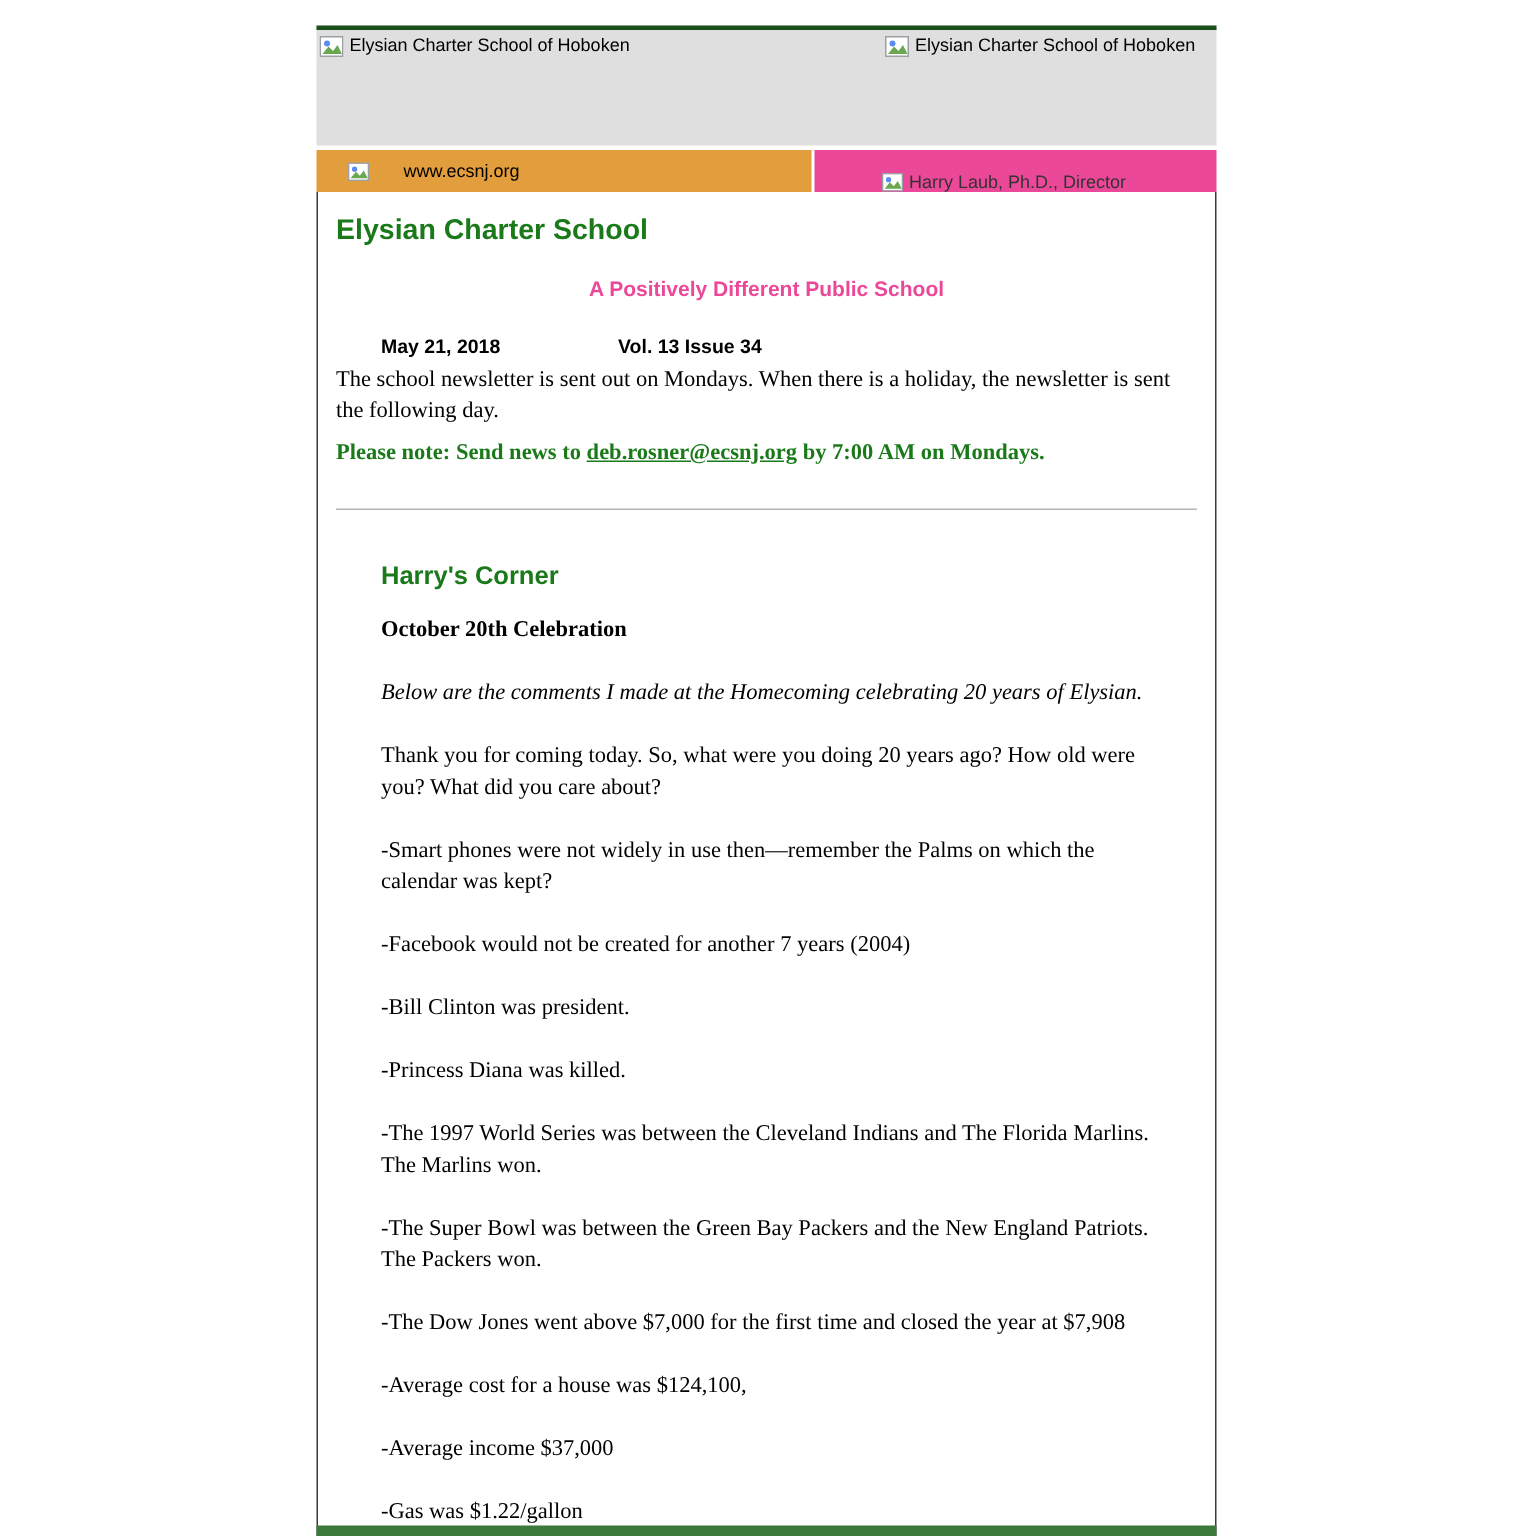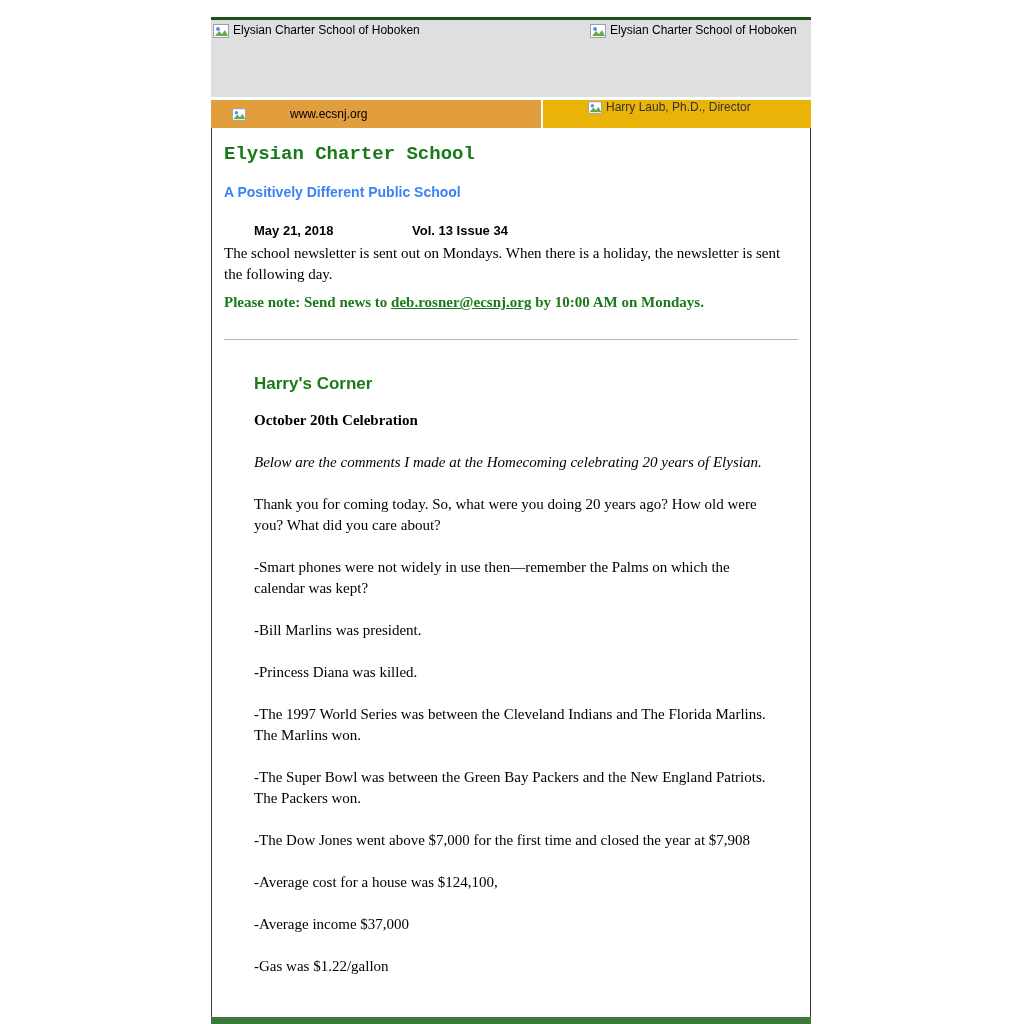--- a/index.html
+++ b/index.html
@@ -47,57 +47,58 @@
   }
   .bar-orange {
     width: 330px;
     background: #e29d3c;
     display: flex;
     align-items: center;
     box-sizing: border-box;
   }
   .bar-orange .ph-icon { margin-left: 21px; }
   .bar-orange .site-link {
-    margin-left: 44px;
+    margin-left: 23px;
     font-family: "Liberation Sans", sans-serif;
     font-size: 12px;
     color: #000;
     text-decoration: none;
     cursor: pointer;
   }
   .bar-green {
     flex: 1;
-    background: #eab308;
-    display: flex;
-    align-items: flex-start;
+    background: #ec4899;
+    display: flex;
+    align-items: flex-end;
   }
   .bar-green .img-ph { margin-left: 45px; color: #333333; }
   
   .content {
     background: #ffffff;
     border-left: 1px solid #3a3a3a;
     border-right: 1px solid #3a3a3a;
     padding: 14px 12px 40px 12px;
     box-sizing: border-box;
     min-height: 896px;
   }
   .masthead-title {
-    font-family: Liberation Mono, monospace;
+    font-family: Liberation Sans, sans-serif;
     font-weight: bold;
     font-size: 19px;
     line-height: 24px;
     color: #1a7a1a;
     margin: 0;
   }
   .tagline {
     margin-top: 18px;
     font-family: "Liberation Sans", sans-serif;
     font-weight: bold;
     font-size: 14px;
-    color: #3b82f6;
+    color: #ec4899;
+    text-align: center;
   }
   .date-row {
     margin-top: 23px;
     display: flex;
     font-family: "Liberation Sans", sans-serif;
     font-weight: bold;
     font-size: 13px;
     color: #000;
   }
   .date-row .date { width: 158px; padding-left: 30px; }
@@ -206,32 +207,33 @@
 
     <div class="tagline">A Positively Different Public School</div>
 
     <div class="date-row">
       <span class="date">May 21, 2018</span>
       <span class="vol">Vol. 13  Issue 34</span>
     </div>
 
     <p class="intro">The school newsletter is sent out on Mondays. When there is a holiday, the newsletter is sent the following day.</p>
 
-    <p class="note"><span>Please note:  Send news to </span><a>deb.rosner@ecsnj.org</a><span> by 10:00 AM on Mondays.</span></p>
+    <p class="note"><span>Please note:  Send news to </span><a>deb.rosner@ecsnj.org</a><span> by 7:00 AM on Mondays.</span></p>
 
     <hr class="divider">
 
     <div class="harrys">
       <h2>Harry's Corner</h2>
       <p class="sub">October 20th Celebration</p>
       <p class="lead-italic">Below are the comments I made at the Homecoming celebrating 20 years of Elysian.</p>
       <div>
           <p>Thank you for coming today.  So, what were you doing 20 years ago? How old were you? What did you care about?</p>
           <p>-Smart phones were not widely in use then—remember the Palms on which the calendar was kept?</p>
-          <p>-Bill Marlins was president.</p>
+          <p>-Facebook would not be created for another 7 years (2004)</p>
+          <p>-Bill Clinton was president.</p>
           <p>-Princess Diana was killed.</p>
           <p>-The 1997 World Series was between the Cleveland Indians and The Florida Marlins. The Marlins won.</p>
           <p>-The Super Bowl was between the Green Bay Packers and the New England Patriots. The Packers won.</p>
           <p>-The Dow Jones went above $7,000 for the first time and closed the year at $7,908</p>
           <p>-Average cost for a house was $124,100,</p>
           <p>-Average income $37,000</p>
           <p>-Gas was $1.22/gallon</p>
         </div>
     </div>
 

